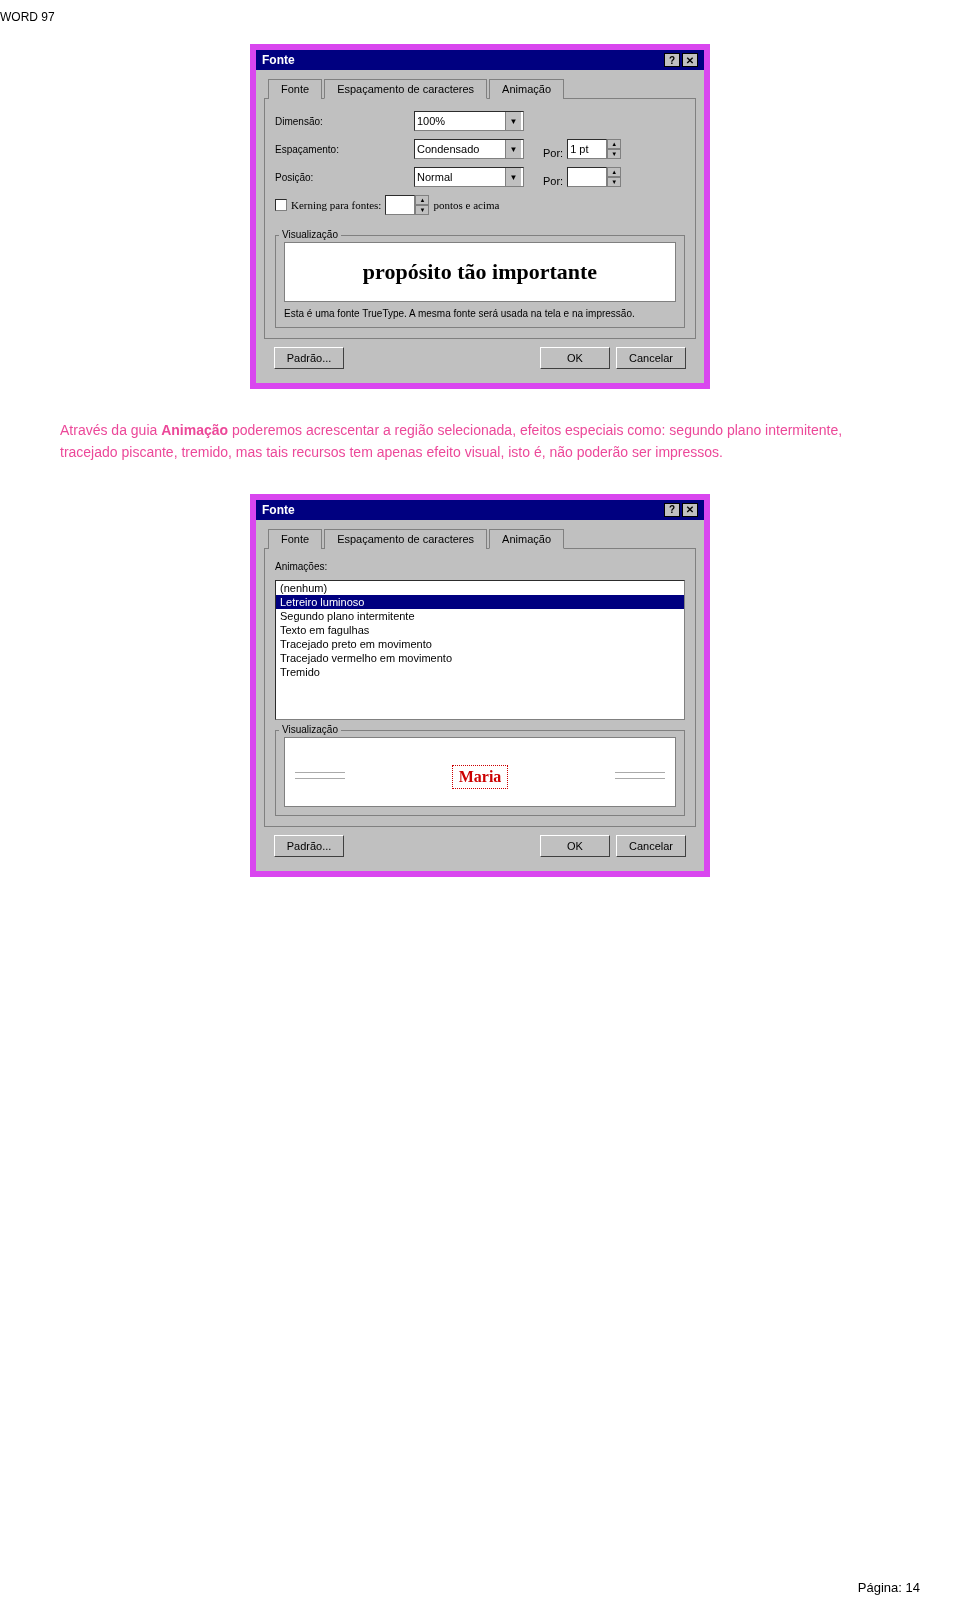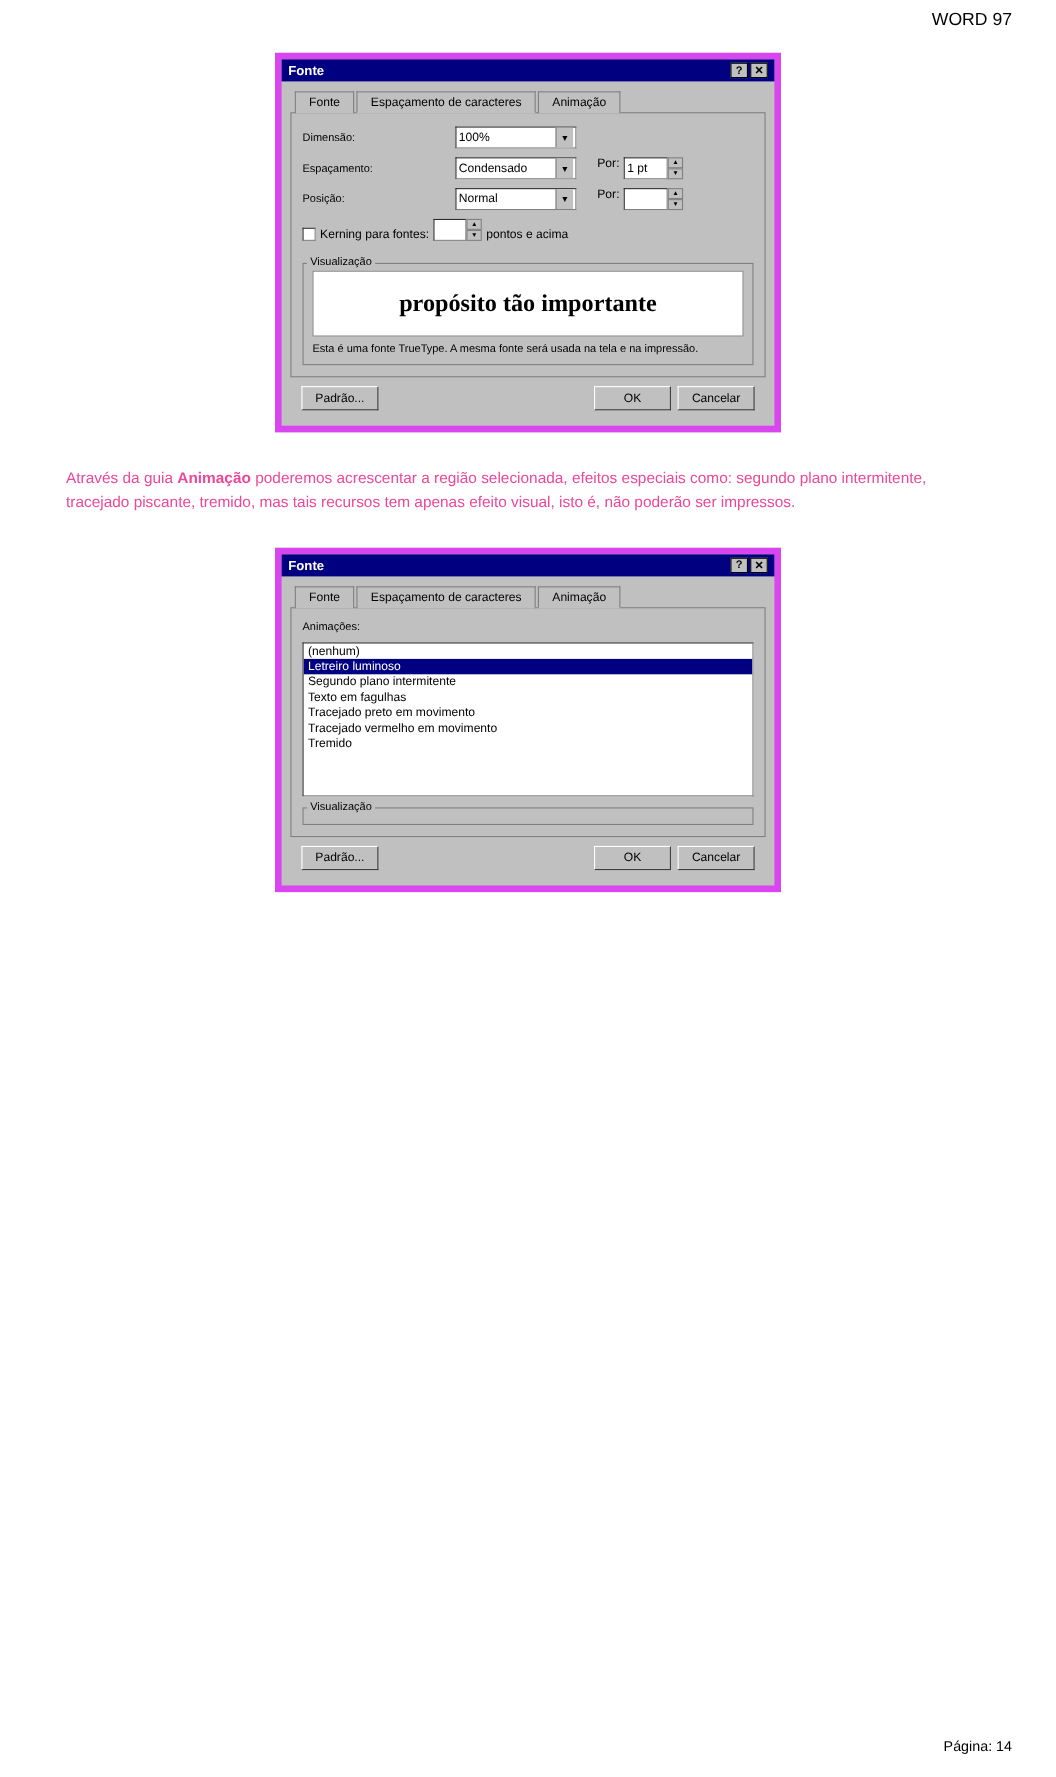--- a/index.html
+++ b/index.html
@@ -8,23 +8,22 @@
       font-family: Arial, sans-serif;
       font-size: 13px;
       color: #000;
       width: 960px;
       min-height: 1615px;
       position: relative;
     }
 
     
     .page-title {
-      text-align: right;
-      padding: 10px 40px 0 16px;
-      font-size: 16px;
+      padding: 10px 40px 0 0;
+      font-size: 12px;
       font-weight: normal;
       color: #000;
     }
 
     
     .content-area {
       padding: 20px 60px;
     }
 
     
@@ -114,21 +113,21 @@
 
     .form-label {
       width: 90px;
       text-align: left;
       font-size: 10px;
       flex-shrink: 0;
     }
 
     .form-control {
       display: flex;
-      align-items: flex-start;
+      align-items: flex-end;
       gap: 4px;
       padding-left: 43px;
     }
 
     .select-box {
       height: 20px;
       width: 110px;
       background: #fff;
       border: 1px inset #808080;
       font-size: 11px;
@@ -185,23 +184,24 @@
     }
 
     .small-label {
       font-size: 11px;
       margin-left: 15px;
     }
 
     
     .checkbox-row {
       display: flex;
-      align-items: flex-end;
+      align-items: center;
       gap: 4px;
       margin-bottom: 8px;
+      font-family: Liberation Serif, serif;
     }
 
     .checkbox-box {
       width: 12px;
       height: 12px;
       border: 1px inset #808080;
       background: #fff;
       display: flex;
       align-items: center;
       justify-content: center;
@@ -488,20 +488,32 @@
           <div class="listbox-item">
             <span>Tracejado vermelho em movimento</span>
           </div>
           <div class="listbox-item">
             <span>Tremido</span>
           </div>
         </div>
 
         <div class="section-border" style="margin-top:10px;">
           <div class="section-title">Visualização</div>
+          <div class="viz-box-animation" style="height:70px;">
+
+            <div style="display:flex;align-items:center;width:100%;justify-content:center;position:relative;">
+              <div style="position:absolute;left:10px;bottom:10px;width:50px;height:1px;background:#aaa;"></div>
+              <div style="position:absolute;left:10px;bottom:16px;width:50px;height:1px;background:#aaa;"></div>
+              <div class="maria-text" style="border:1px dotted #cc0000;padding:2px 6px;position:relative;z-index:1;margin-top:10px;">
+                <span>Maria</span>
+              </div>
+              <div style="position:absolute;right:10px;bottom:10px;width:50px;height:1px;background:#aaa;"></div>
+              <div style="position:absolute;right:10px;bottom:16px;width:50px;height:1px;background:#aaa;"></div>
+            </div>
+          </div>
         </div>
 
       </div>
 
       <div class="dialog-footer">
         <button class="dlg-btn">Padrão...</button>
         <div style="display:flex;gap:6px;">
           <button class="dlg-btn">OK</button>
           <button class="dlg-btn">Cancelar</button>
         </div>

